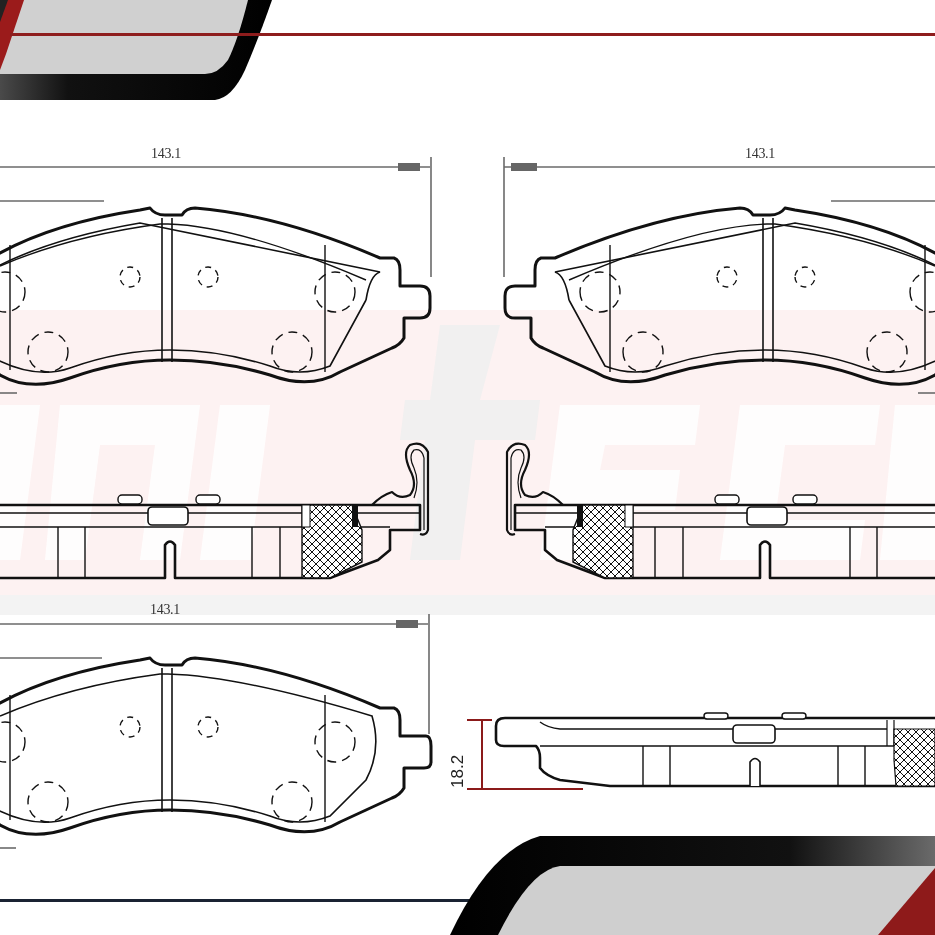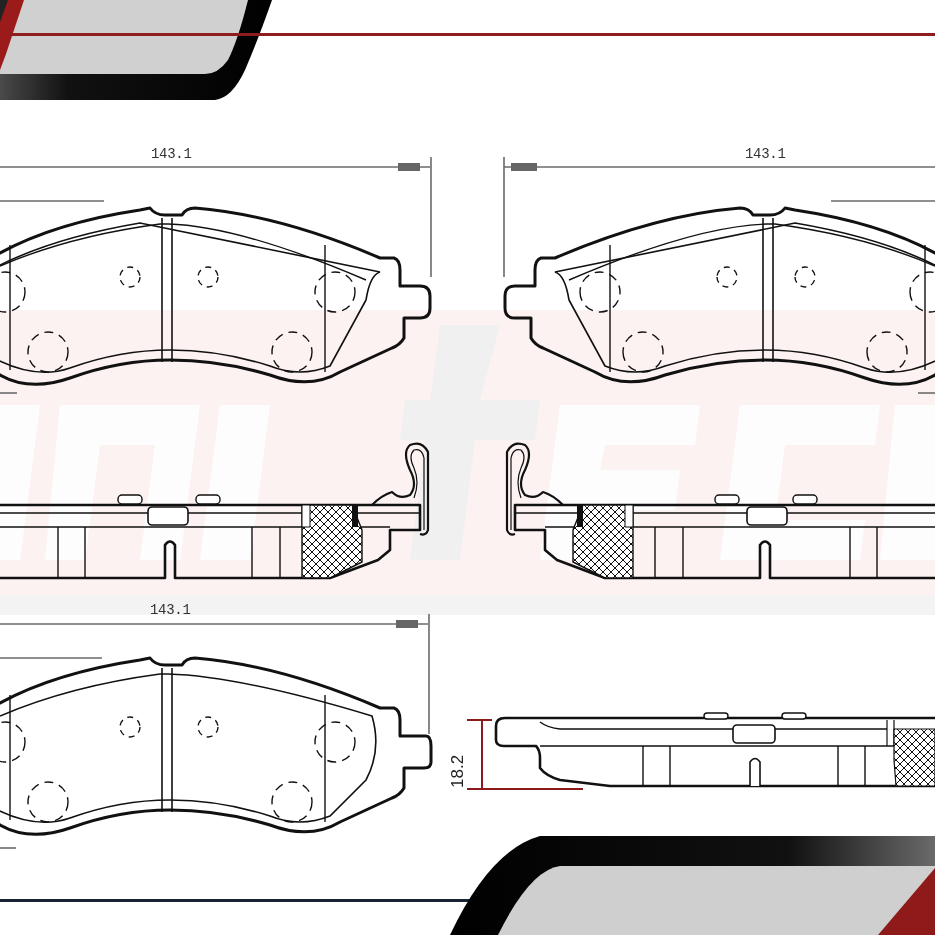--- a/index.html
+++ b/index.html
@@ -1,18 +1,18 @@
 <!DOCTYPE html>
 <html><head>
 <meta charset="utf-8">
 <style>
   html, body { margin: 0; padding: 0; background: #ffffff; }
   body { width: 935px; height: 935px; position: relative; overflow: hidden; font-family: "Liberation Sans", sans-serif; }
   .layer { position: absolute; left: 0; top: 0; width: 935px; height: 935px; }
-  .dim-label { position: absolute; font-family: Liberation Mono, monospace; font-size: 14px; color: #333333; letter-spacing: -0.3px; }
+  .dim-label { position: absolute; font-family: Liberation Serif, serif; font-size: 14px; color: #333333; letter-spacing: -0.3px; }
   .dim-vert { position: absolute; font-family: "Liberation Sans", sans-serif; font-size: 17px; color: #222222; transform: rotate(-90deg); transform-origin: left top; }
 </style>
 </head>
 <body>
 
 <svg class="layer" viewBox="0 0 935 935" xmlns="http://www.w3.org/2000/svg">
   <rect x="0" y="310" width="935" height="300" fill="#fdf2f2"></rect>
   <rect x="0" y="595" width="935" height="20" fill="#f3f3f3"></rect>
   <g fill="#ffffff" opacity="0.9">
     <path d="M0 405 L40 405 L20 560 L0 560 Z"></path>

